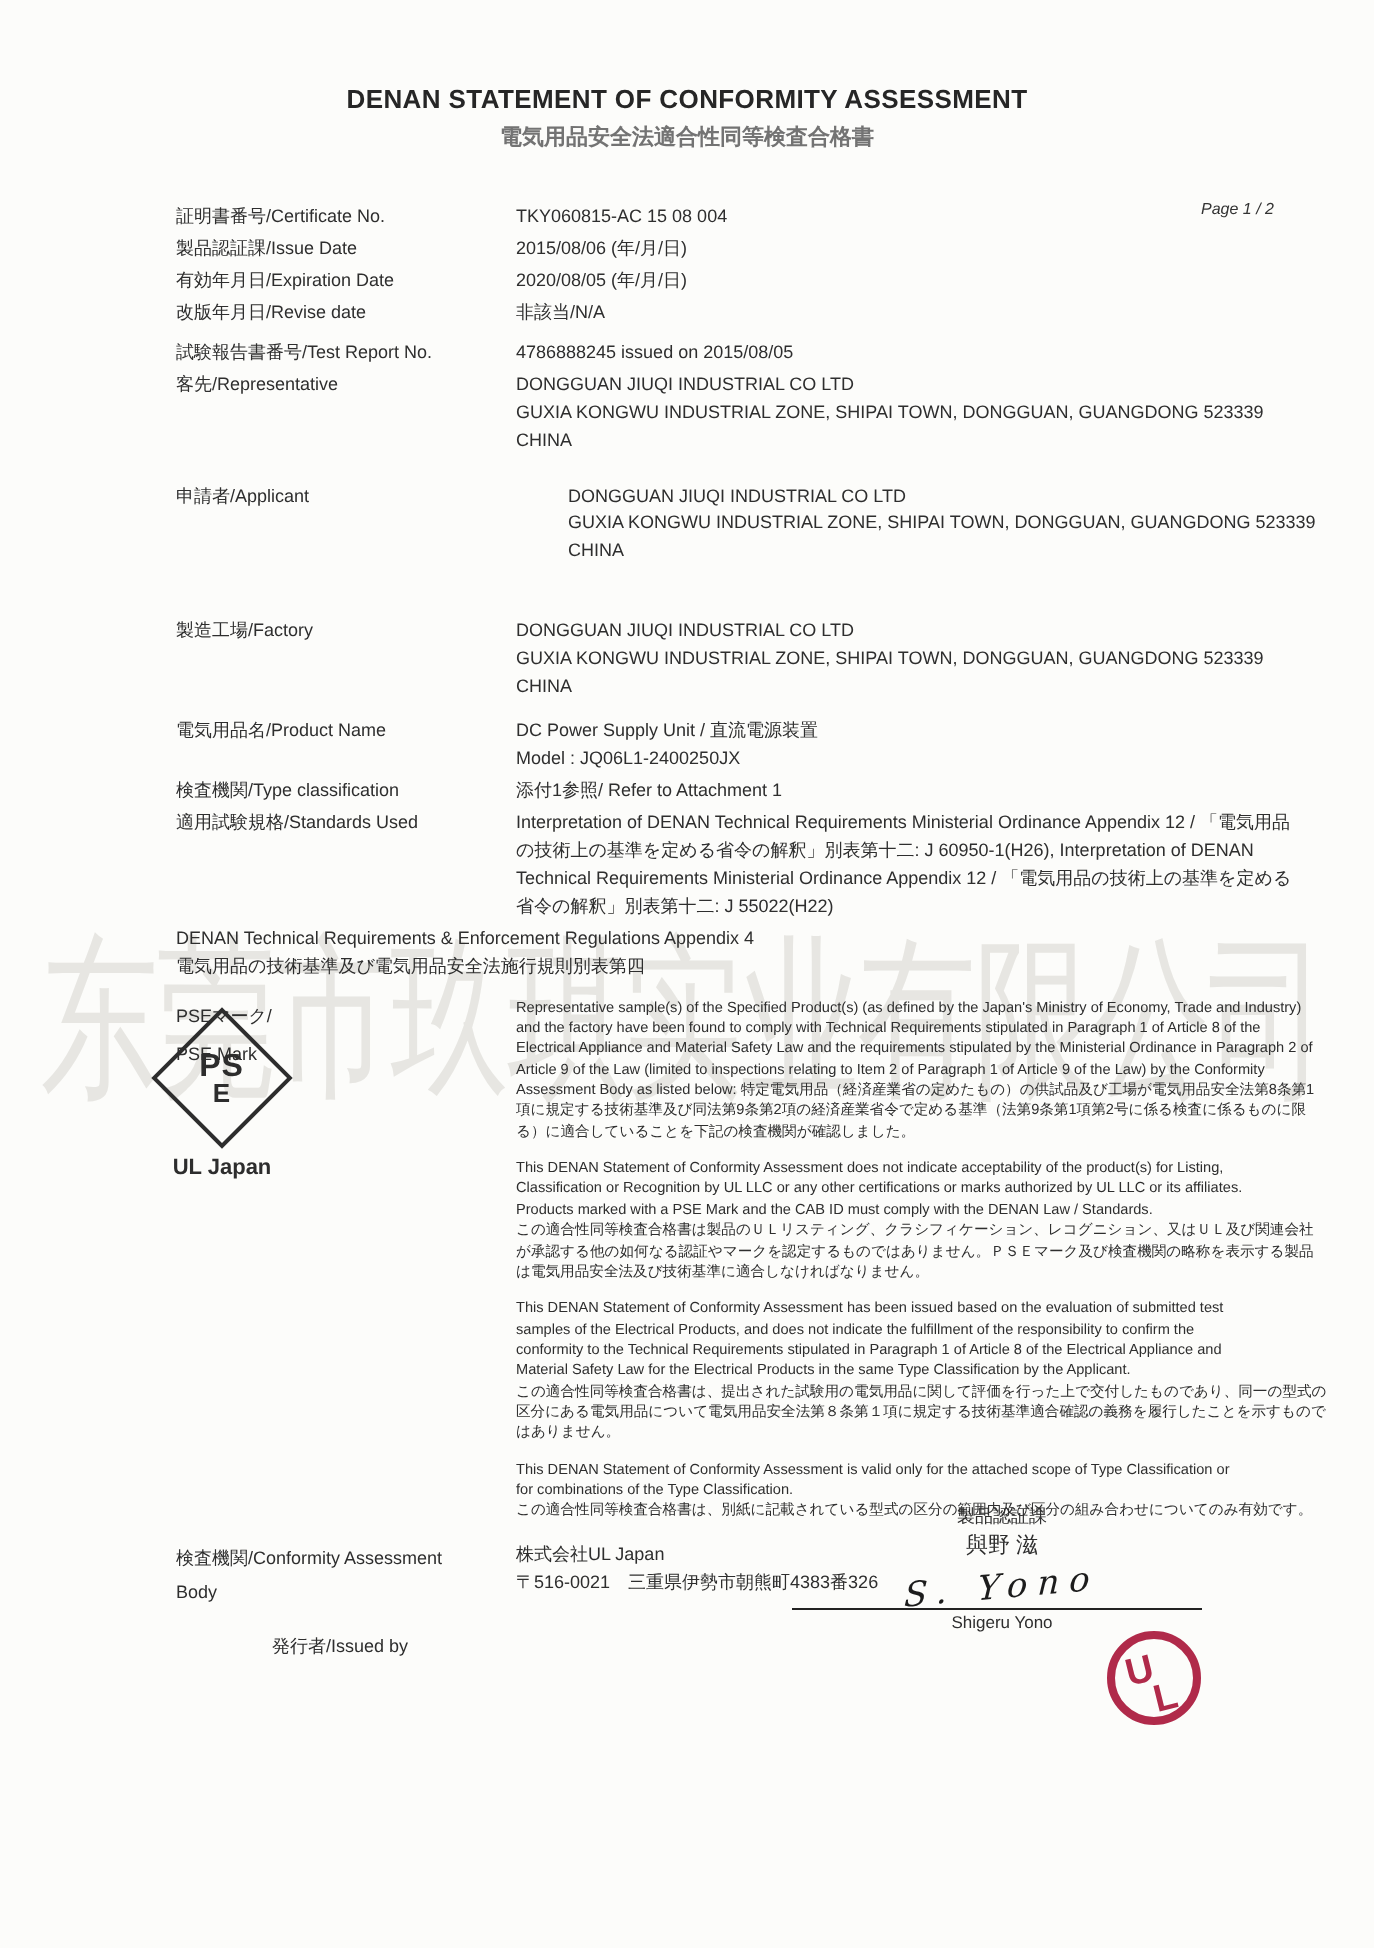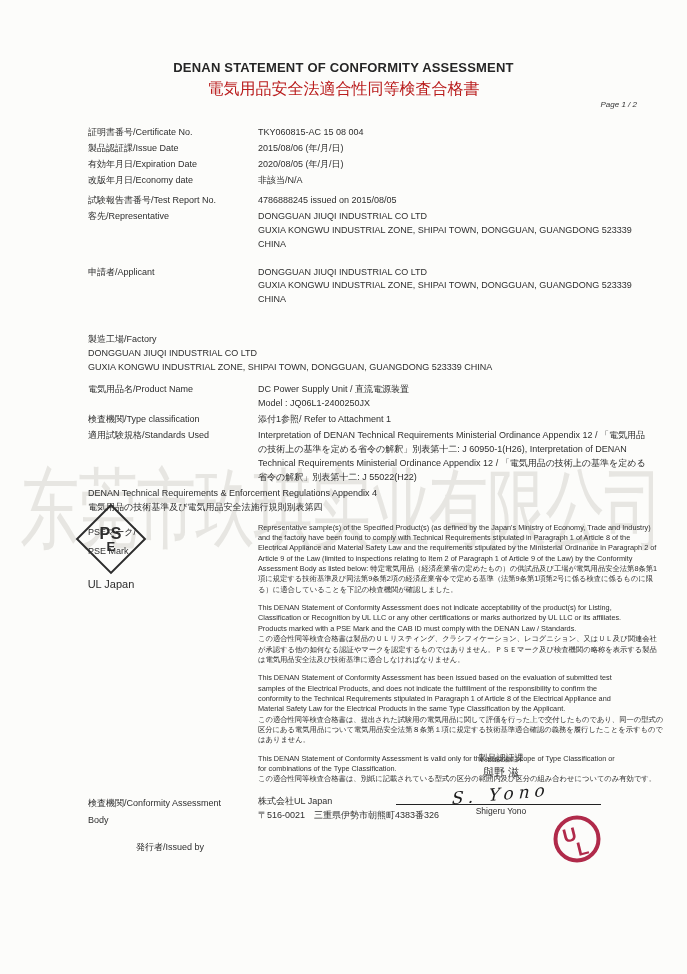--- a/index.html
+++ b/index.html
@@ -16,56 +16,56 @@
   
   .watermark {
     position:absolute; top:452px; left:20px;
     font-size:74px; letter-spacing:-1px; white-space:nowrap;
     color:#e7e6e2; font-weight:400;
     transform:scale(0.80,1.18); transform-origin:left top;
     z-index:1; user-select:none;
   }
   .content { position:relative; z-index:2; }
   
-  .header { padding-top:60px; text-align:center; }
+  .header { padding-top:42px; text-align:center; }
   .title { font-size:13px; font-weight:bold; letter-spacing:0.2px; color:#262626; }
-  .subtitle { font-size:16px; font-weight:normal; margin-top:4px; color:#b91c1c; }
+  .subtitle { font-size:11px; font-weight:bold; margin-top:4px; color:#737373; }
   .pagenum { position:absolute; top:100px; right:50px; font-size:8px; color:#333;font-style:italic; }
   
   .fields { margin:26px 28px 0 88px; }
   .frow { display:flex; margin-bottom:2px; }
   .flabel {
     width:170px; flex-shrink:0; font-size:9px; line-height:1.55;
     white-space:pre-line; padding-right:6px;
   }
   .fvalue { font-size:9px; line-height:1.55; white-space:pre-line; width:412px; }
   .mt6  { margin-top:6px; }
   .mt8  { margin-top:8px; }
-  .mt14 { margin-top:14px; }
-  .mt26 { margin-top:26px;flex-direction:column; }
+  .mt14 { margin-top:14px;gap:26px; }
+  .mt26 { margin-top:26px; }
   .pse-label { line-height:2.15; }
   .small-text { font-size:7.3px !important; line-height:1.42 !important; }
   
   .paras { margin-left:258px; width:406px; }
   .para { font-size:7.3px; line-height:1.42; white-space:pre-line; margin-top:8px; }
   
   .pse-logo { position:absolute; left:56px; top:502px; width:110px; text-align:center; z-index:2; }
   .pse-diamond {
     width:50px; height:50px; border:2.5px solid #2d2d2d;
     transform:rotate(45deg); margin:12px auto 0 auto;
     display:flex; align-items:center; justify-content:center;
     background:transparent;
   }
   .pse-inner {
     transform:rotate(-45deg); display:flex; flex-direction:column;
     align-items:center; line-height:1;
   }
   .pse-top { font-size:16px; font-weight:bold; letter-spacing:0.5px; color:#2d2d2d; }
   .pse-bottom { font-size:13px; font-weight:bold; margin-top:-2px; color:#2d2d2d; }
-  .pse-caption { font-size:11px; font-weight:normal; margin-top:14px; color:#2d2d2d; }
+  .pse-caption { font-size:11px; font-weight:bold; margin-top:14px; color:#2d2d2d; }
   
   .cab-label { line-height:1.9; }
   
   .signature { position:absolute; left:396px; top:752px; width:210px; text-align:center; z-index:2; }
   .sig-dept { font-size:9px; }
   .sig-name-jp { font-size:11px; margin-top:0; }
   .sig-script {
     font-size:17px; font-style:italic; letter-spacing:5px;
     transform:rotate(-5deg) skewX(-8deg); color:#1c1c1c;
     margin-top:4px; font-family:"DejaVu Serif","Liberation Serif",serif;
@@ -97,21 +97,21 @@
       </div>
       <div class="frow">
         <div class="flabel">製品認証課/Issue Date</div>
         <div class="fvalue">2015/08/06 (年/月/日)</div>
       </div>
       <div class="frow">
         <div class="flabel">有効年月日/Expiration Date</div>
         <div class="fvalue">2020/08/05 (年/月/日)</div>
       </div>
       <div class="frow">
-        <div class="flabel">改版年月日/Economy date</div>
+        <div class="flabel">改版年月日/Revise date</div>
         <div class="fvalue">非該当/N/A</div>
       </div>
       <div class="frow mt6">
         <div class="flabel">試験報告書番号/Test Report No.</div>
         <div class="fvalue">4786888245 issued on 2015/08/05</div>
       </div>
       <div class="frow">
         <div class="flabel">客先/Representative</div>
         <div class="fvalue">DONGGUAN JIUQI INDUSTRIAL CO LTD
 GUXIA KONGWU INDUSTRIAL ZONE, SHIPAI TOWN, DONGGUAN, GUANGDONG 523339 CHINA</div>

